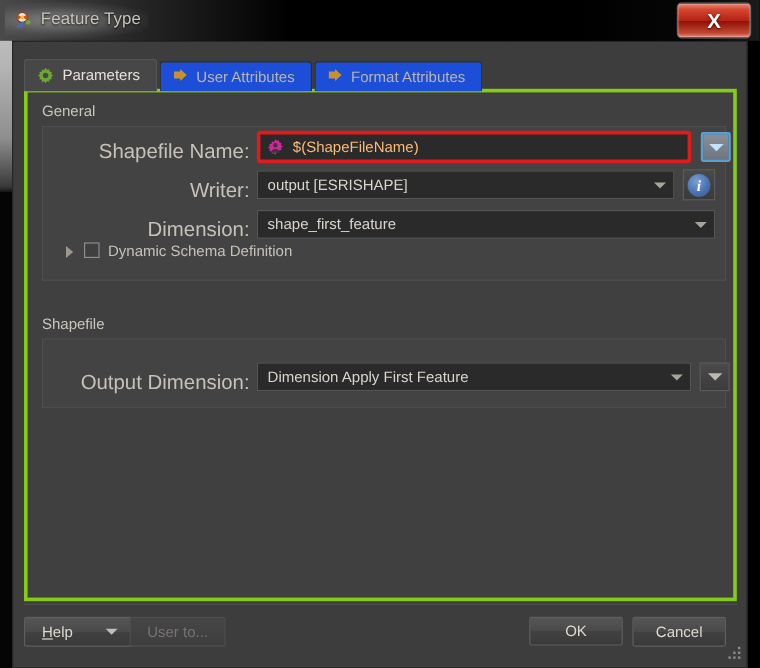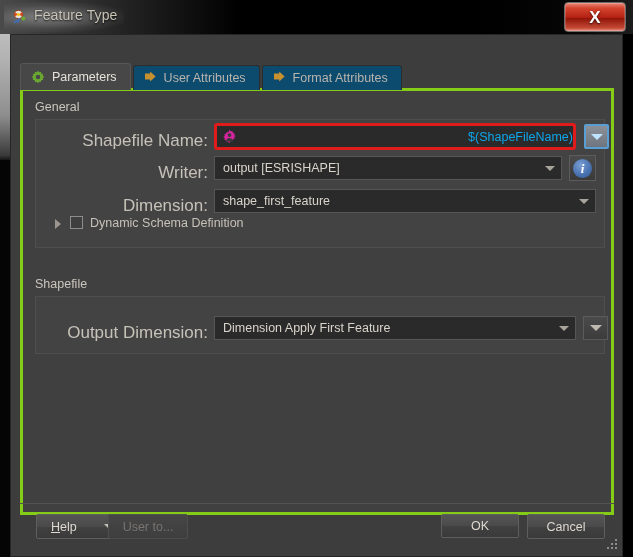--- a/index.html
+++ b/index.html
@@ -97,41 +97,41 @@
     position: absolute;
     left: 10px; top: 34px;
     width: 613px; height: 523px;
     background: #3d3d3d;
     border: 1px solid #262626;
     box-sizing: border-box;
     z-index: 2;
   }
   #content-pane {
     position: absolute;
-    left: 9px; top: 27px;
+    left: 9px; top: 13px;
     width: 546px; height: 453px;
     box-sizing: border-box;
   }
 
   
   #tabstrip {
     position: absolute;
     left: 0; top: 0;
     height: 28px;
     display: flex;
     align-items: flex-end;
     z-index: 2;
   }
   .tab {
     height: 25px;
     display: flex;
     align-items: center;
     gap: 7px;
     padding: 0 13px 0 10px;
-    background: #0c4a6e;
+    background: #1d4ed8;
     border: 1px solid #2c2c2c;
     border-bottom: none;
     border-radius: 3px 3px 0 0;
     color: #b9b5ac;
     font-size: 12.5px;
     margin-right: 2px;
     cursor: pointer;
     box-sizing: border-box;
   }
   .tab.active {
@@ -177,24 +177,23 @@
   
   .textfield {
     position: absolute;
     background: #2a2a2a;
     border: 1px solid #5a5a5a;
     box-sizing: border-box;
     display: flex;
     align-items: center;
     padding-left: 6px;
     gap: 7px;
-    color: #0ea5e9;
+    color: #fdba74;
     font-size: 12.5px;
     cursor: text;
-    justify-content: space-between;
   }
   .textfield.hl {
     border: 3px solid #e01b1b;
     border-radius: 3px;
     padding-left: 5px;
   }
 
   
   .combo {
     position: absolute;
@@ -463,21 +462,21 @@
           <span class="caret"></span>
         </div>
 
       </div>
     </div>
 
     <div id="bar-sep"></div>
 
     <div id="buttonbar">
 
-      <div class="btn split" style="left:16px; top:7px; width:91px; height:25px;">
+      <div class="btn split" style="left:0px; top:7px; width:91px; height:25px;">
         <span><u>H</u><span>elp</span></span>
         <span class="caret"></span>
       </div>
 
       <div class="btn disabled" style="left:88px; top:7px; width:80px; height:25px;">
         <span>User to...</span>
       </div>
 
       <div class="btn" style="left:421px; top:7px; width:78px; height:24px;">
         <span>OK</span>

